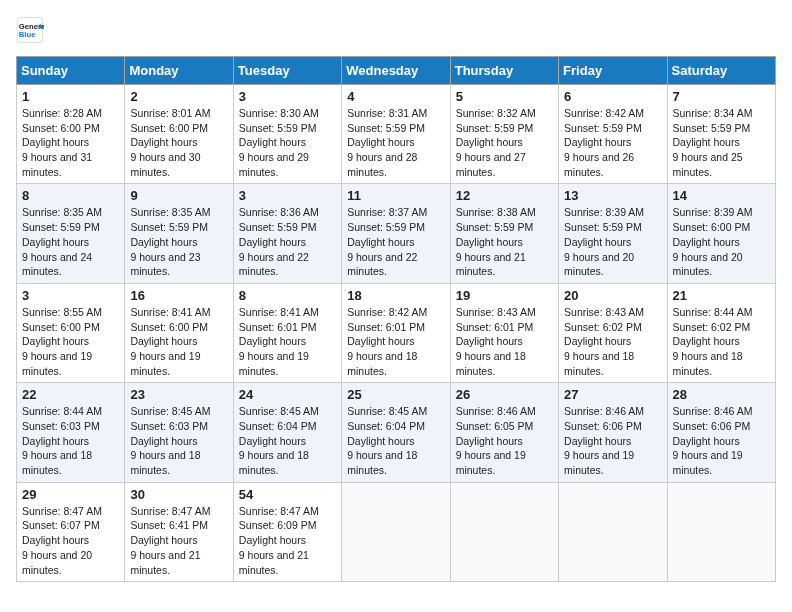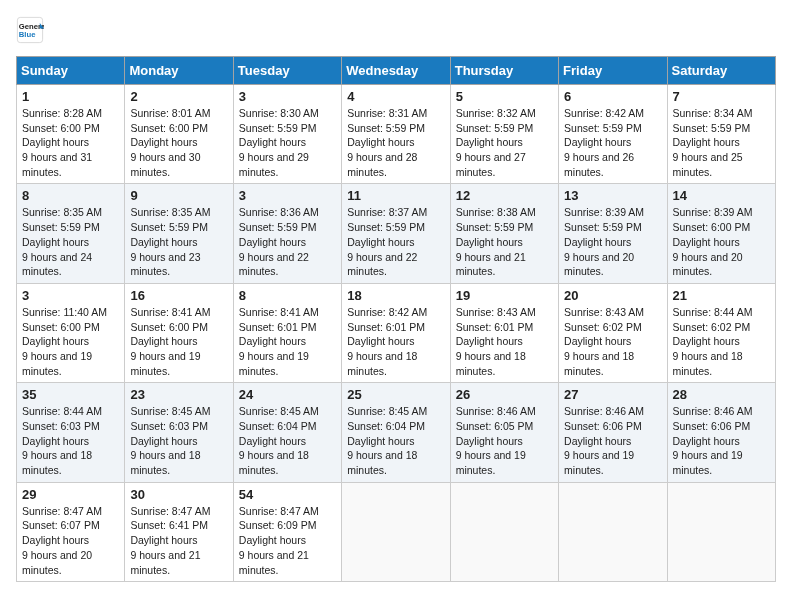--- a/index.html
+++ b/index.html
@@ -238,21 +238,21 @@
   <span>Sunset: 6:00 PM</span><br>
   <span>Daylight hours</span><br>
   <span>9 hours and 20 minutes.</span>
 </div>
         </td>
       </tr>
       <tr>
         <td>
           <span class="day-num">3</span>
 <div class="cell-content">
-  <span>Sunrise: 11:40 AM</span><br>
+  <span>Sunrise: 8:55 AM</span><br>
   <span>Sunset: 6:00 PM</span><br>
   <span>Daylight hours</span><br>
   <span>9 hours and 19 minutes.</span>
 </div>
         </td>
         <td>
           <span class="day-num">16</span>
 <div class="cell-content">
   <span>Sunrise: 8:41 AM</span><br>
   <span>Sunset: 6:00 PM</span><br>
@@ -301,21 +301,21 @@
 <div class="cell-content">
   <span>Sunrise: 8:44 AM</span><br>
   <span>Sunset: 6:02 PM</span><br>
   <span>Daylight hours</span><br>
   <span>9 hours and 18 minutes.</span>
 </div>
         </td>
       </tr>
       <tr>
         <td>
-          <span class="day-num">35</span>
+          <span class="day-num">22</span>
 <div class="cell-content">
   <span>Sunrise: 8:44 AM</span><br>
   <span>Sunset: 6:03 PM</span><br>
   <span>Daylight hours</span><br>
   <span>9 hours and 18 minutes.</span>
 </div>
         </td>
         <td>
           <span class="day-num">23</span>
 <div class="cell-content">

